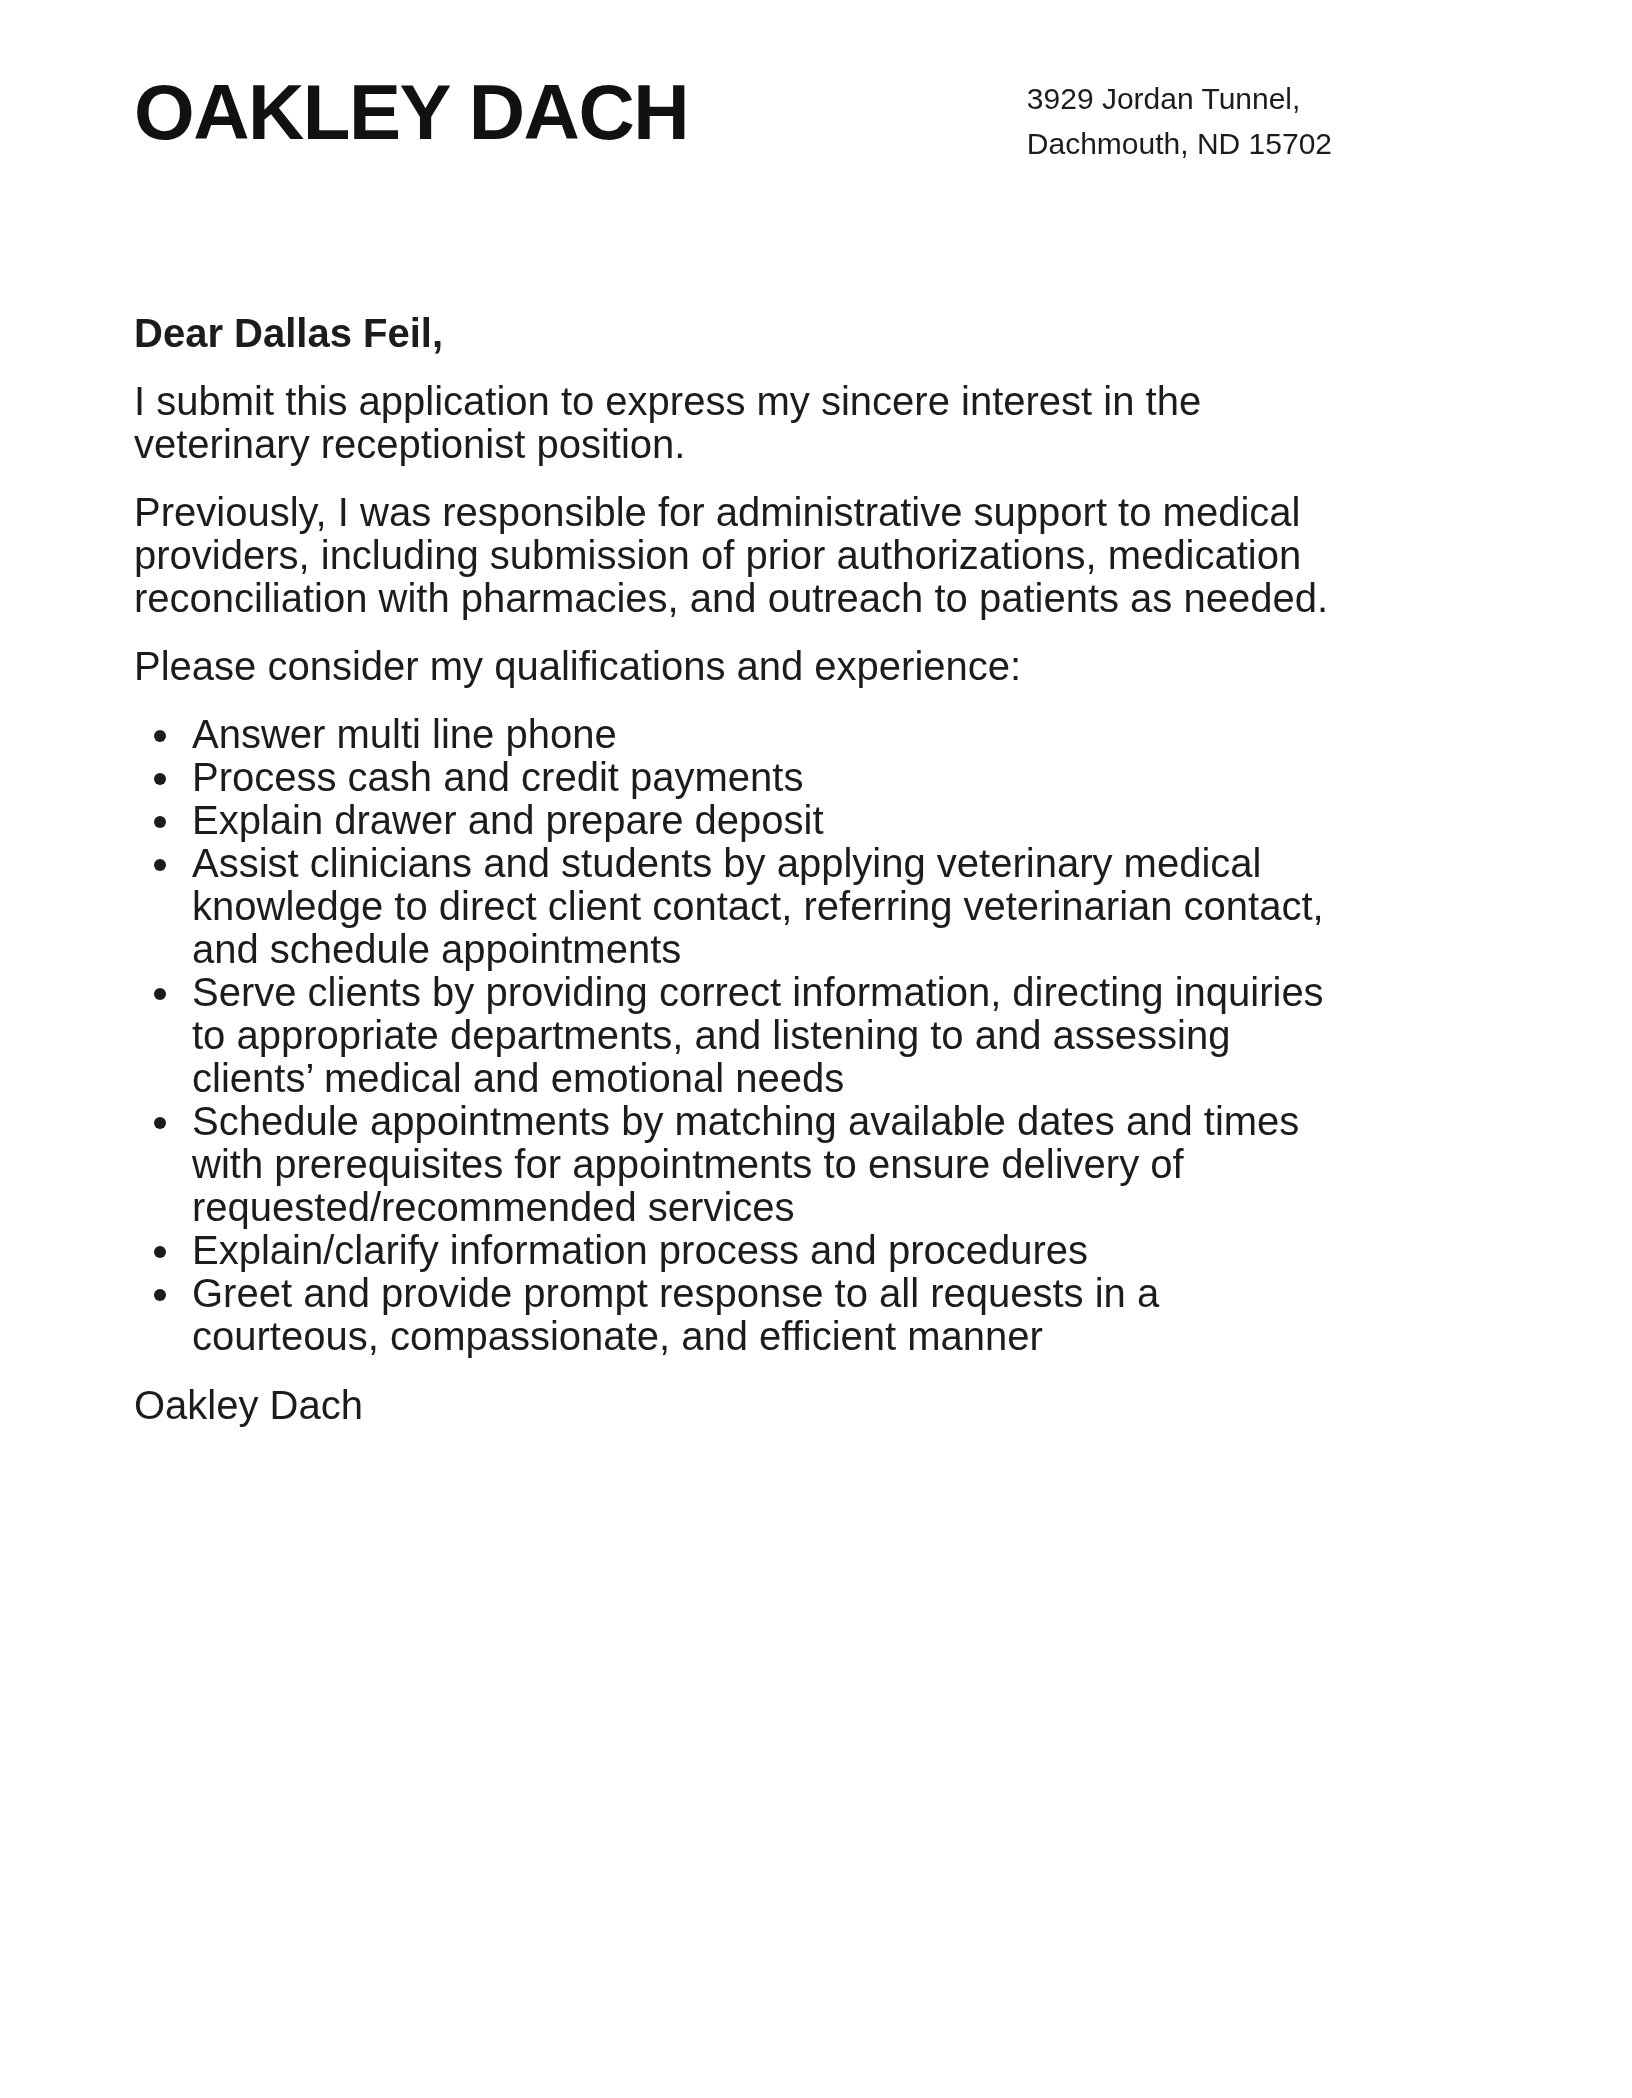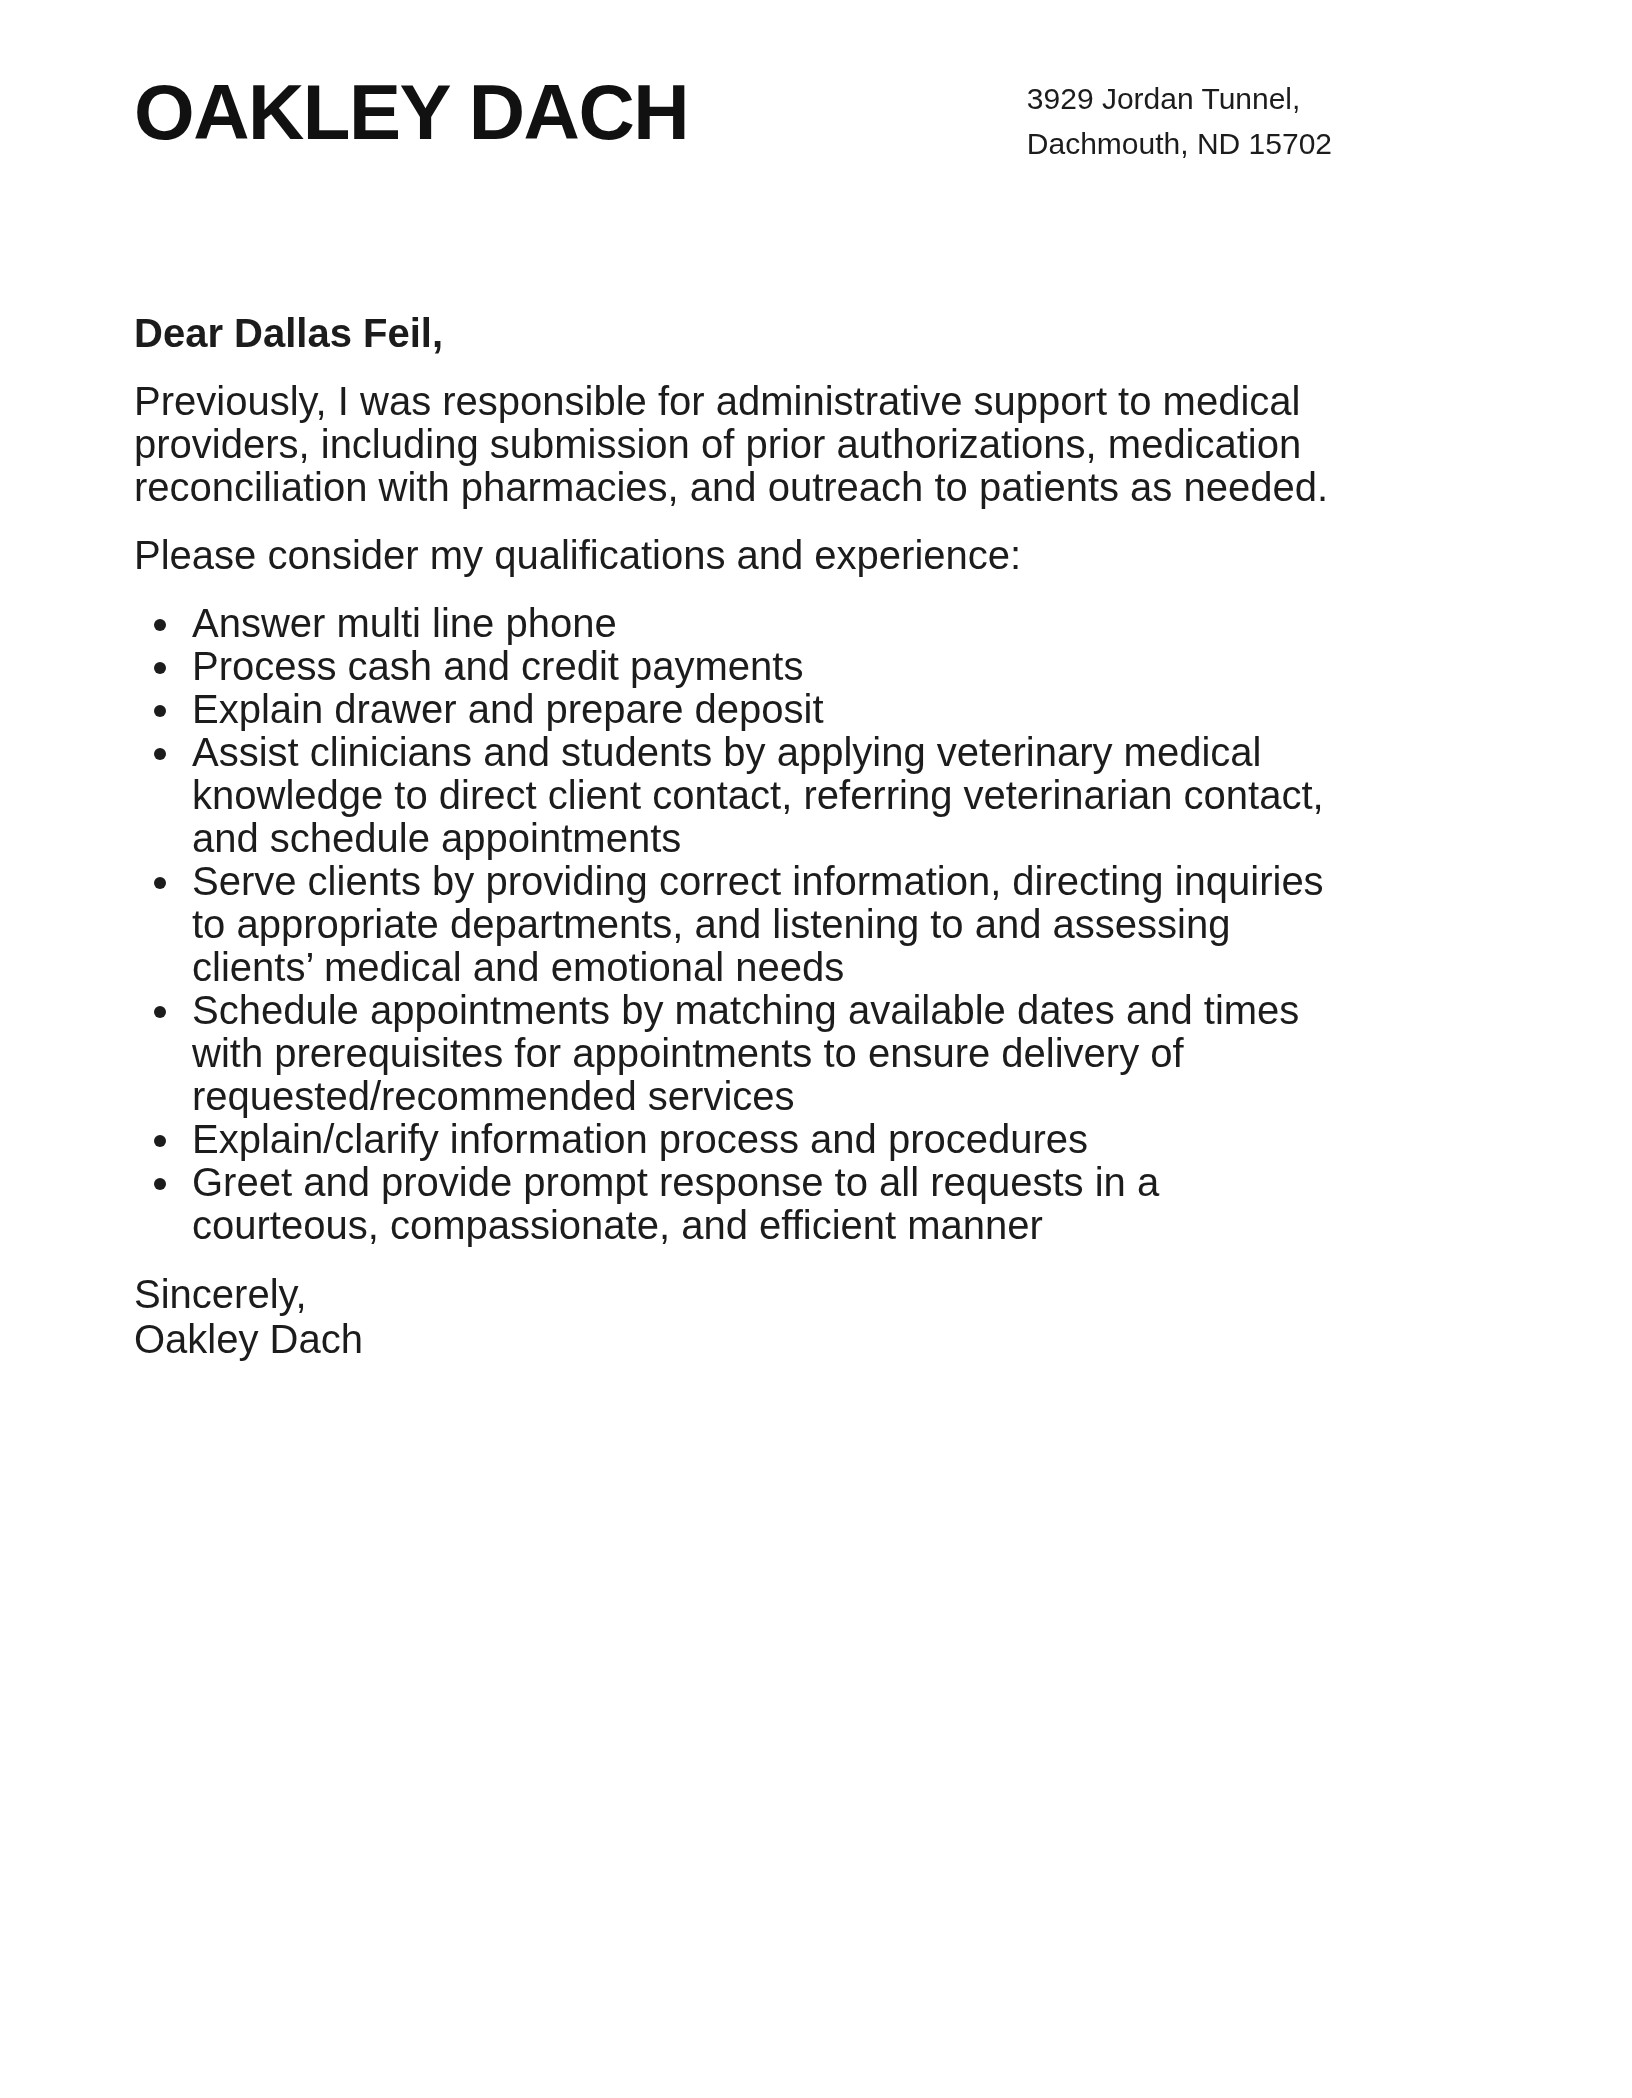--- a/index.html
+++ b/index.html
@@ -67,36 +67,36 @@
     <div class="address-block">
       <div>3929 Jordan Tunnel,</div>
       <div>Dachmouth, ND 15702</div>
     </div>
   </div>
 
   <div class="letter-body">
 
     <p class="greeting">Dear Dallas Feil,</p>
 
+    <p>I submit this application to express my sincere interest in the veterinary receptionist position.</p>
 
     <p>Previously, I was responsible for administrative support to medical providers, including submission of prior authorizations, medication reconciliation with pharmacies, and outreach to patients as needed.</p>
 
     <p>Please consider my qualifications and experience:</p>
 
     <ul class="qualifications-list">
       <li>Answer multi line phone</li>
       <li>Process cash and credit payments</li>
       <li>Explain drawer and prepare deposit</li>
       <li>Assist clinicians and students by applying veterinary medical knowledge to direct client contact, referring veterinarian contact, and schedule appointments</li>
       <li>Serve clients by providing correct information, directing inquiries to appropriate departments, and listening to and assessing clients’ medical and emotional needs</li>
       <li>Schedule appointments by matching available dates and times with prerequisites for appointments to ensure delivery of requested/recommended services</li>
       <li>Explain/clarify information process and procedures</li>
       <li>Greet and provide prompt response to all requests in a courteous, compassionate, and efficient manner</li>
     </ul>
 
 
     <div class="signature-block">
-      <div>Sincerely,</div>
       <div>Oakley Dach</div>
     </div>
 
   </div>
 </div>
 
 </body></html>

